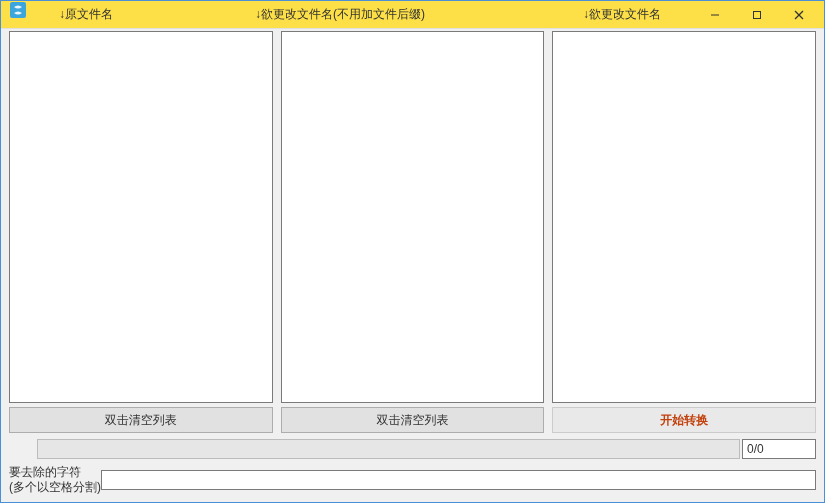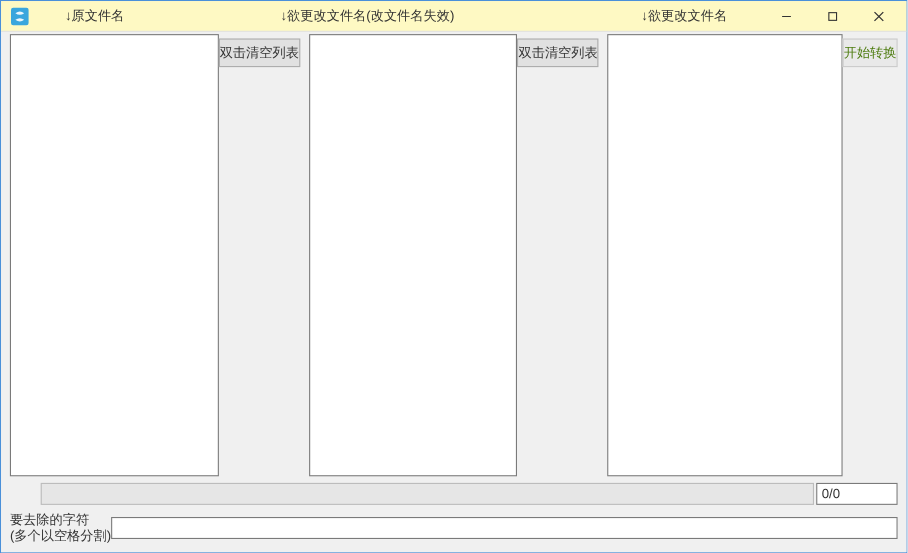--- a/index.html
+++ b/index.html
@@ -15,23 +15,22 @@
       width: 825px;
       height: 503px;
       background: #f0f0f0;
       border: 1px solid #4a90d9;
       display: flex;
       flex-direction: column;
     }
     .titlebar {
       height: 28px;
       display: flex;
-      align-items: center;
       padding: 0 4px;
-      background: #fef9c3;
+      background: #fde047;
       border-bottom: 1px solid #e0e0e0;
     }
     .app-icon {
       width: 18px;
       height: 18px;
       margin-right: 8px;
       margin-left: 4px;
     }
     .title-labels {
       flex: 1;
@@ -67,41 +66,42 @@
       background: #f0f0f0;
     }
     .columns {
       display: flex;
       gap: 8px;
       flex: 1;
     }
     .col {
       flex: 1;
       display: flex;
-      flex-direction: row;
+      flex-direction: column;
     }
     .listbox {
       flex: 1;
       background: #fff;
       border: 1px solid #7a7a7a;
     }
     .col-btn {
       height: 26px;
       margin-top: 4px;
       background: #e1e1e1;
       border: 1px solid #adadad;
       display: flex;
       align-items: center;
       justify-content: center;
       color: #333;
     }
     .col-btn.disabled {
       background: #e9e9e9;
-      color: #4d7c0f;
+      color: #c2410c;
       border-color: #ccc;
+      font-weight: bold;
     }
     .progress-row {
       display: flex;
       align-items: stretch;
       margin-top: 6px;
       gap: 2px;
       padding-left: 28px;
     }
     .progressbar {
       flex: 1;
@@ -162,21 +162,21 @@
   <div class="titlebar">
     <span class="app-icon">
       <svg viewBox="0 0 18 18" width="18" height="18">
         <rect x="1" y="1" width="16" height="16" rx="2" fill="#3aa6dd"></rect>
         <path d="M5 6 Q9 3 13 6 Q9 9 5 6 Z" fill="#fff" opacity="0.9"></path>
         <path d="M5 12 Q9 9 13 12 Q9 15 5 12 Z" fill="#fff" opacity="0.9"></path>
       </svg>
     </span>
     <div class="title-labels">
       <span class="title-label" style="left:24px">↓原文件名</span>
-      <span class="title-label" style="left:220px">↓欲更改文件名(改文件名失效)</span>
+      <span class="title-label" style="left:220px">↓欲更改文件名(不用加文件后缀)</span>
       <span class="title-label" style="left:548px">↓欲更改文件名</span>
     </div>
     <div class="window-controls">
       <div class="win-btn">
         <svg width="10" height="10" viewBox="0 0 10 10">
             <line x1="1" y1="5" x2="9" y2="5" stroke="#333" stroke-width="1"></line>
           </svg>
       </div>
       <div class="win-btn">
         <svg width="10" height="10" viewBox="0 0 10 10">

